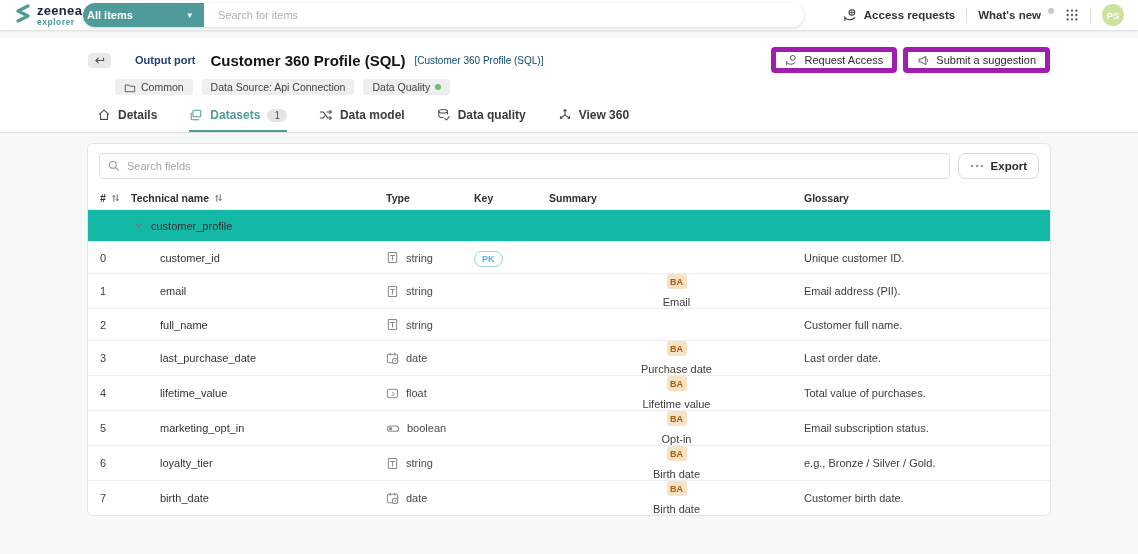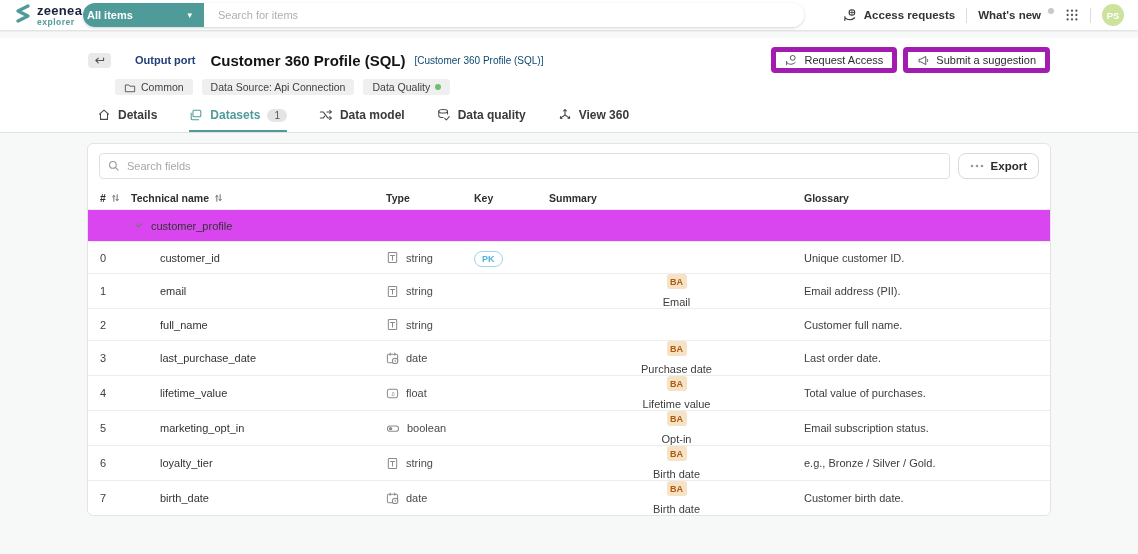--- a/index.html
+++ b/index.html
@@ -53,21 +53,21 @@
   .field-search input{border:none;outline:none;flex:1;font-size:11px;font-family:inherit;color:#333;}
   .field-search input::placeholder{color:#a7a7a7;}
   .export-btn{display:flex;align-items:center;gap:7px;border:1px solid #d8d8d8;background:#fff;border-radius:8px;font-size:11.5px;font-weight:600;padding:0 11px;color:#2b2b2b;cursor:pointer;font-family:inherit;}
   .export-btn svg{color:#999;}
 
   .row{display:grid;grid-template-columns:31px 255px 88px 75px 255px 1fr;align-items:center;padding:0 12px;}
   .thead{min-height:22px;font-size:10.5px;font-weight:700;color:#2f2f2f;}
   .th-flex{display:flex;align-items:center;gap:5px;}
   .sort-ic{color:#666;display:flex;cursor:pointer;}
   .brow{min-height:32px;border-top:1px solid #ededed;font-size:11px;color:#3d3d3d;}
-  .group-row{background:#d946ef;cursor:pointer;}
+  .group-row{background:#14b8a6;cursor:pointer;}
   .gname{display:flex;align-items:center;gap:8px;padding-left:3px;font-weight:400;color:#333;}
   .chev-ic{display:flex;color:#777;}
   .field-row .c-name{padding-left:29px;color:#333;}
   .c-type{display:flex;gap:7px;align-items:center;color:#4a4a4a;}
   .ticon{color:#8a8a8a;display:flex;}
   .pk{border:1px solid #9ed3ea;color:#54b2da;border-radius:9px;font-size:9px;font-weight:700;padding:2px 7px;background:#fff;}
   .gwrap{display:flex;gap:7px;align-items:center;cursor:pointer;flex-direction:column;}
   .ba{background:#f6e3c6;color:#b05a10;font-size:9px;font-weight:700;border-radius:3px;padding:2.5px 3.5px;}
   .c-sum{color:#3d3d3d;}
 </style>

